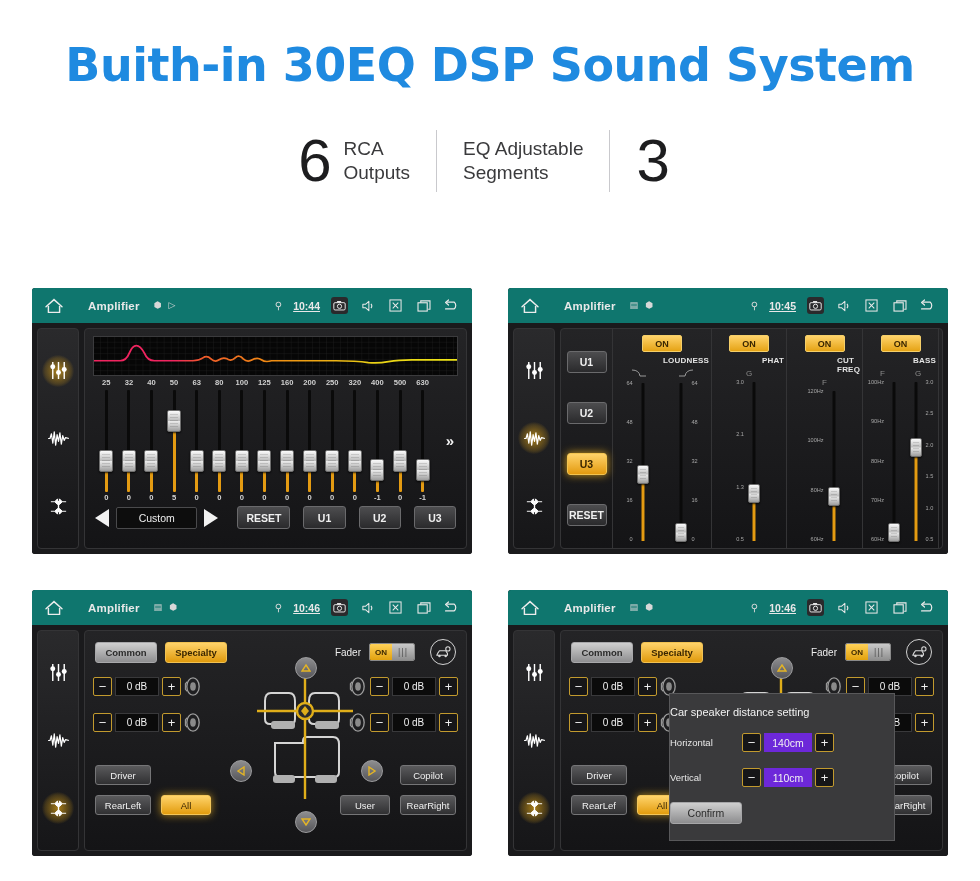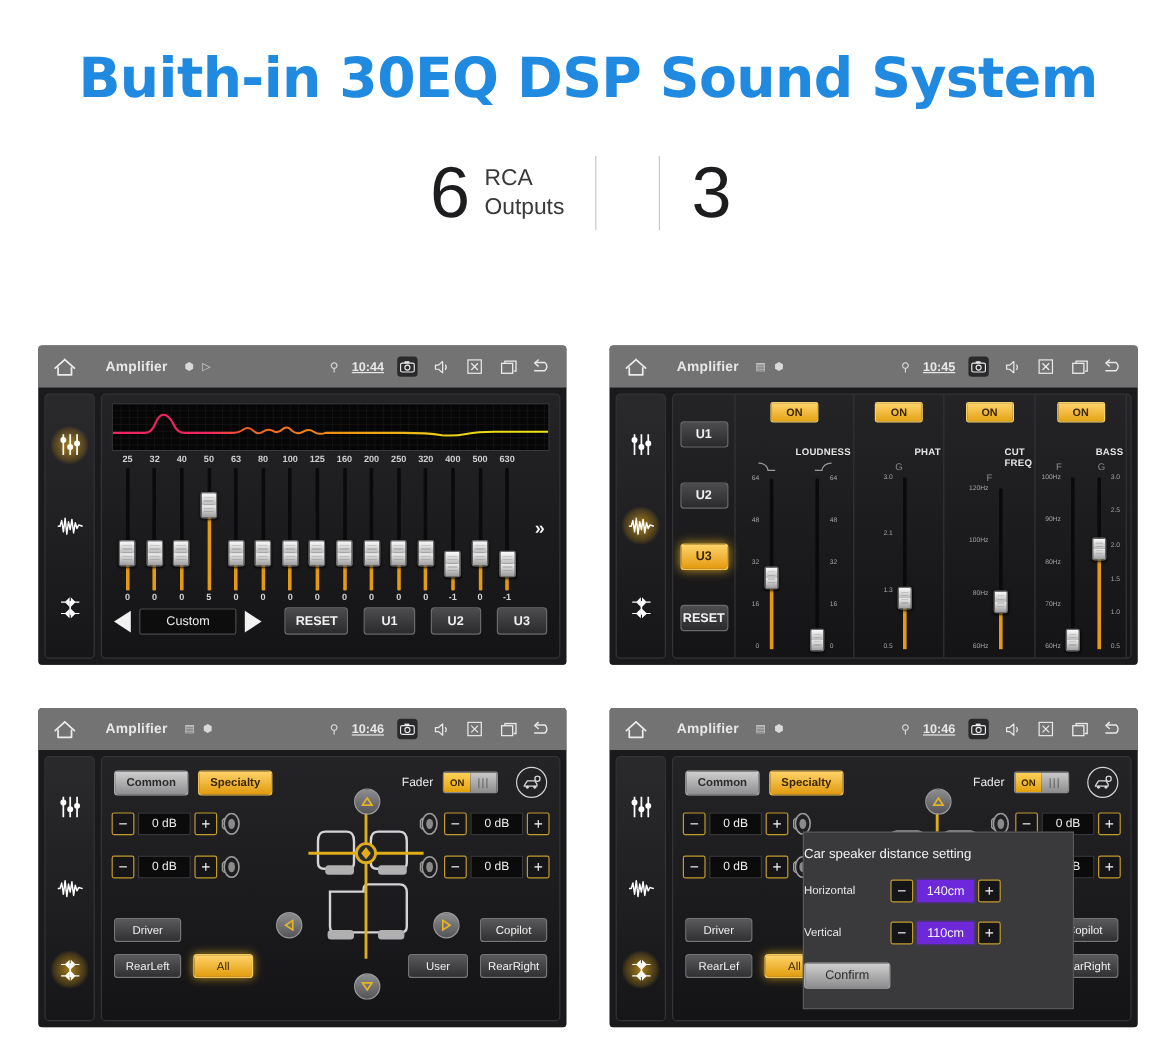--- a/index.html
+++ b/index.html
@@ -71,21 +71,21 @@
     border-radius: 3px;
     overflow: hidden;
     position: relative;
     display: flex;
     flex-direction: column;
   }
 
   
   .statusbar {
     height: 35px;
-    background: #737373;
+    background: #0f766e;
     display: flex;
     align-items: center;
     padding: 0 12px;
     flex: 0 0 auto;
     position: relative;
   }
   .sb-home { width: 20px; height: 16px; margin-right: 24px; }
   .sb-title {
     color: #e8e8e8;
     font-size: 11.5px;
@@ -296,21 +296,21 @@
   .dsp-sec:last-child { border-right: none; }
   .dsp-sec.wide { flex: 1.35; }
   .on-btn {
     width: 40px; height: 17px;
     background: linear-gradient(180deg,#ffd36a,#e5a315);
     border: 1px solid #f5cf69;
     border-radius: 2px;
     color: #3a2600; font-size: 9px; font-weight: bold;
     display: flex; align-items: center; justify-content: center;
   }
-  .sec-label { color: #e4e4e4; font-size: 8px; font-weight: bold; margin-top: 20px; letter-spacing:.2px;padding-left:48px;}
+  .sec-label { color: #e4e4e4; font-size: 8px; font-weight: bold; margin-top: 4px; letter-spacing:.2px;padding-left:48px;}
   .sub-labels {
     display: flex; width: 100%;
     justify-content: space-around;
     margin-top: 4px;
     color: #8c8c8c; font-size: 8px;
   }
   .sec-sliders { display: flex; flex: 1; width: 100%; justify-content: space-around; margin-top: 2px; }
   .vslider { position: relative; display:flex; align-items:stretch; }
   .vs-scale {
     display: flex; flex-direction: column; justify-content: space-between;
@@ -458,20 +458,24 @@
 <div class="stats-row">
   <div class="stat">
     <div class="stat-num">6</div>
     <div class="stat-text">
       <div>RCA</div>
       <div>Outputs</div>
     </div>
   </div>
   <div class="stat-divider"></div>
   <div class="stat">
+    <div class="stat-text">
+      <div>EQ Adjustable</div>
+      <div>Segments</div>
+    </div>
   </div>
   <div class="stat-divider"></div>
   <div class="stat">
     <div class="stat-num">3</div>
     <div class="stat-text">
     </div>
   </div>
 </div>
 
 <div class="panels">

